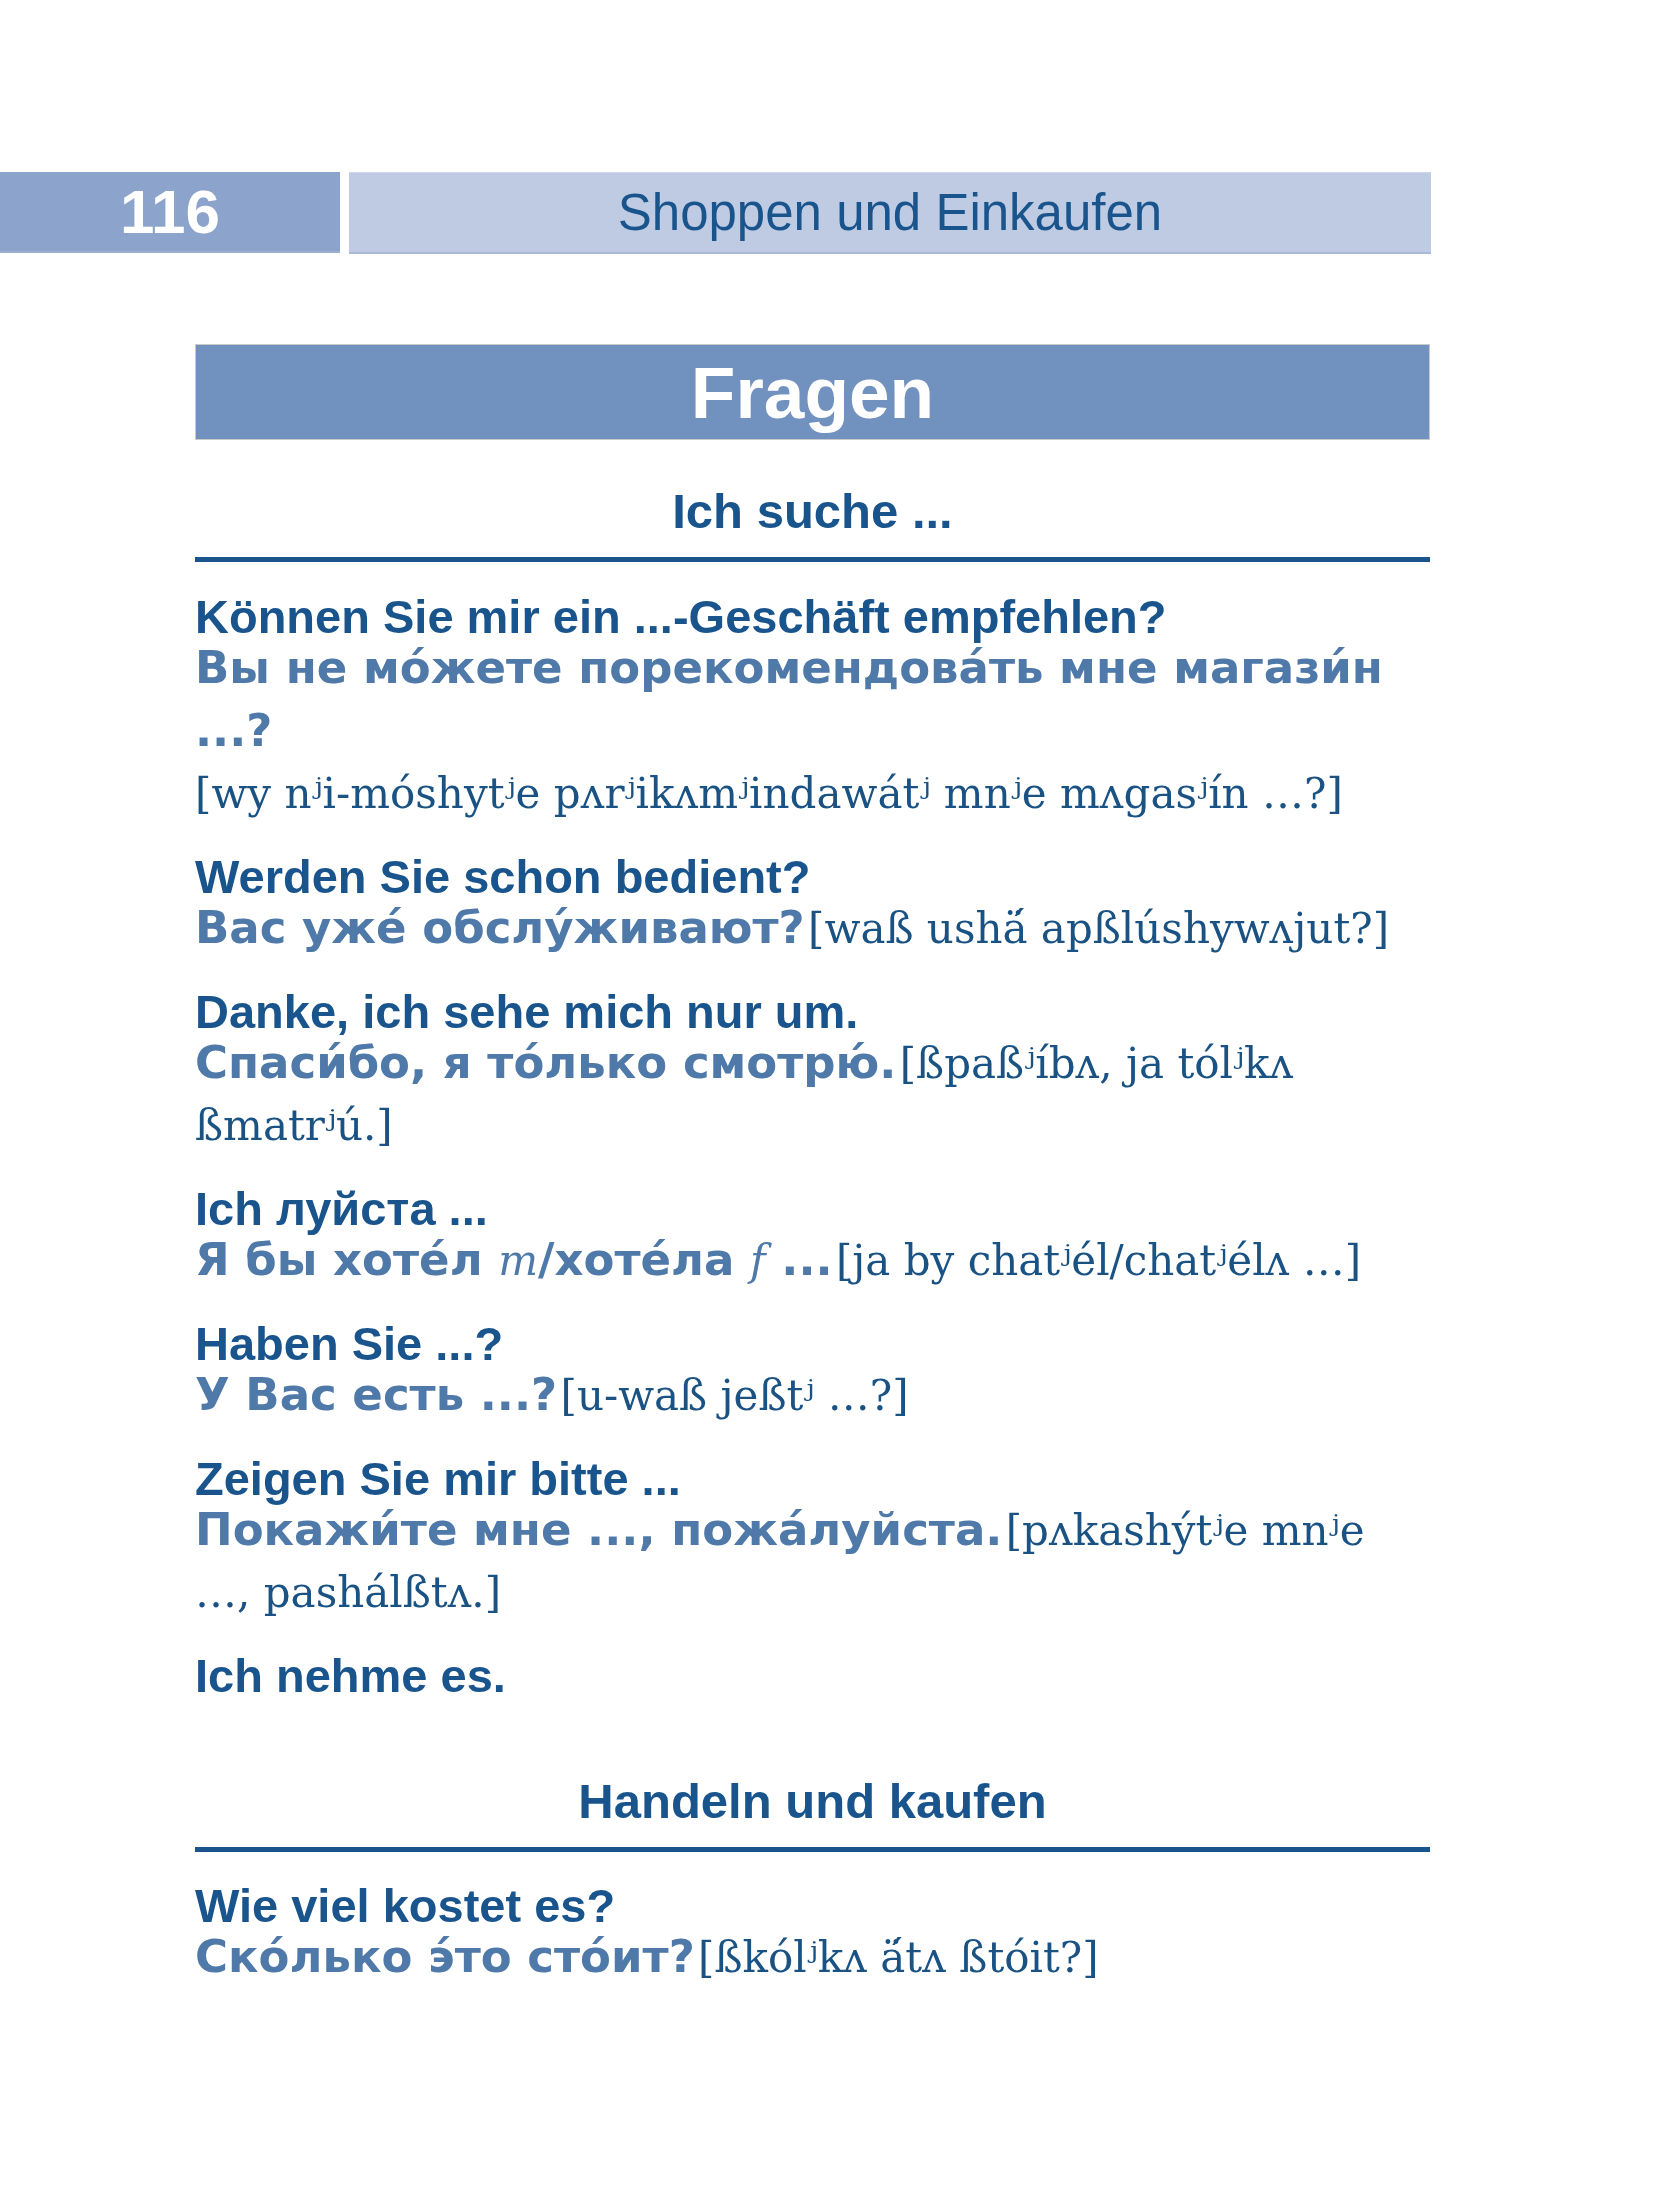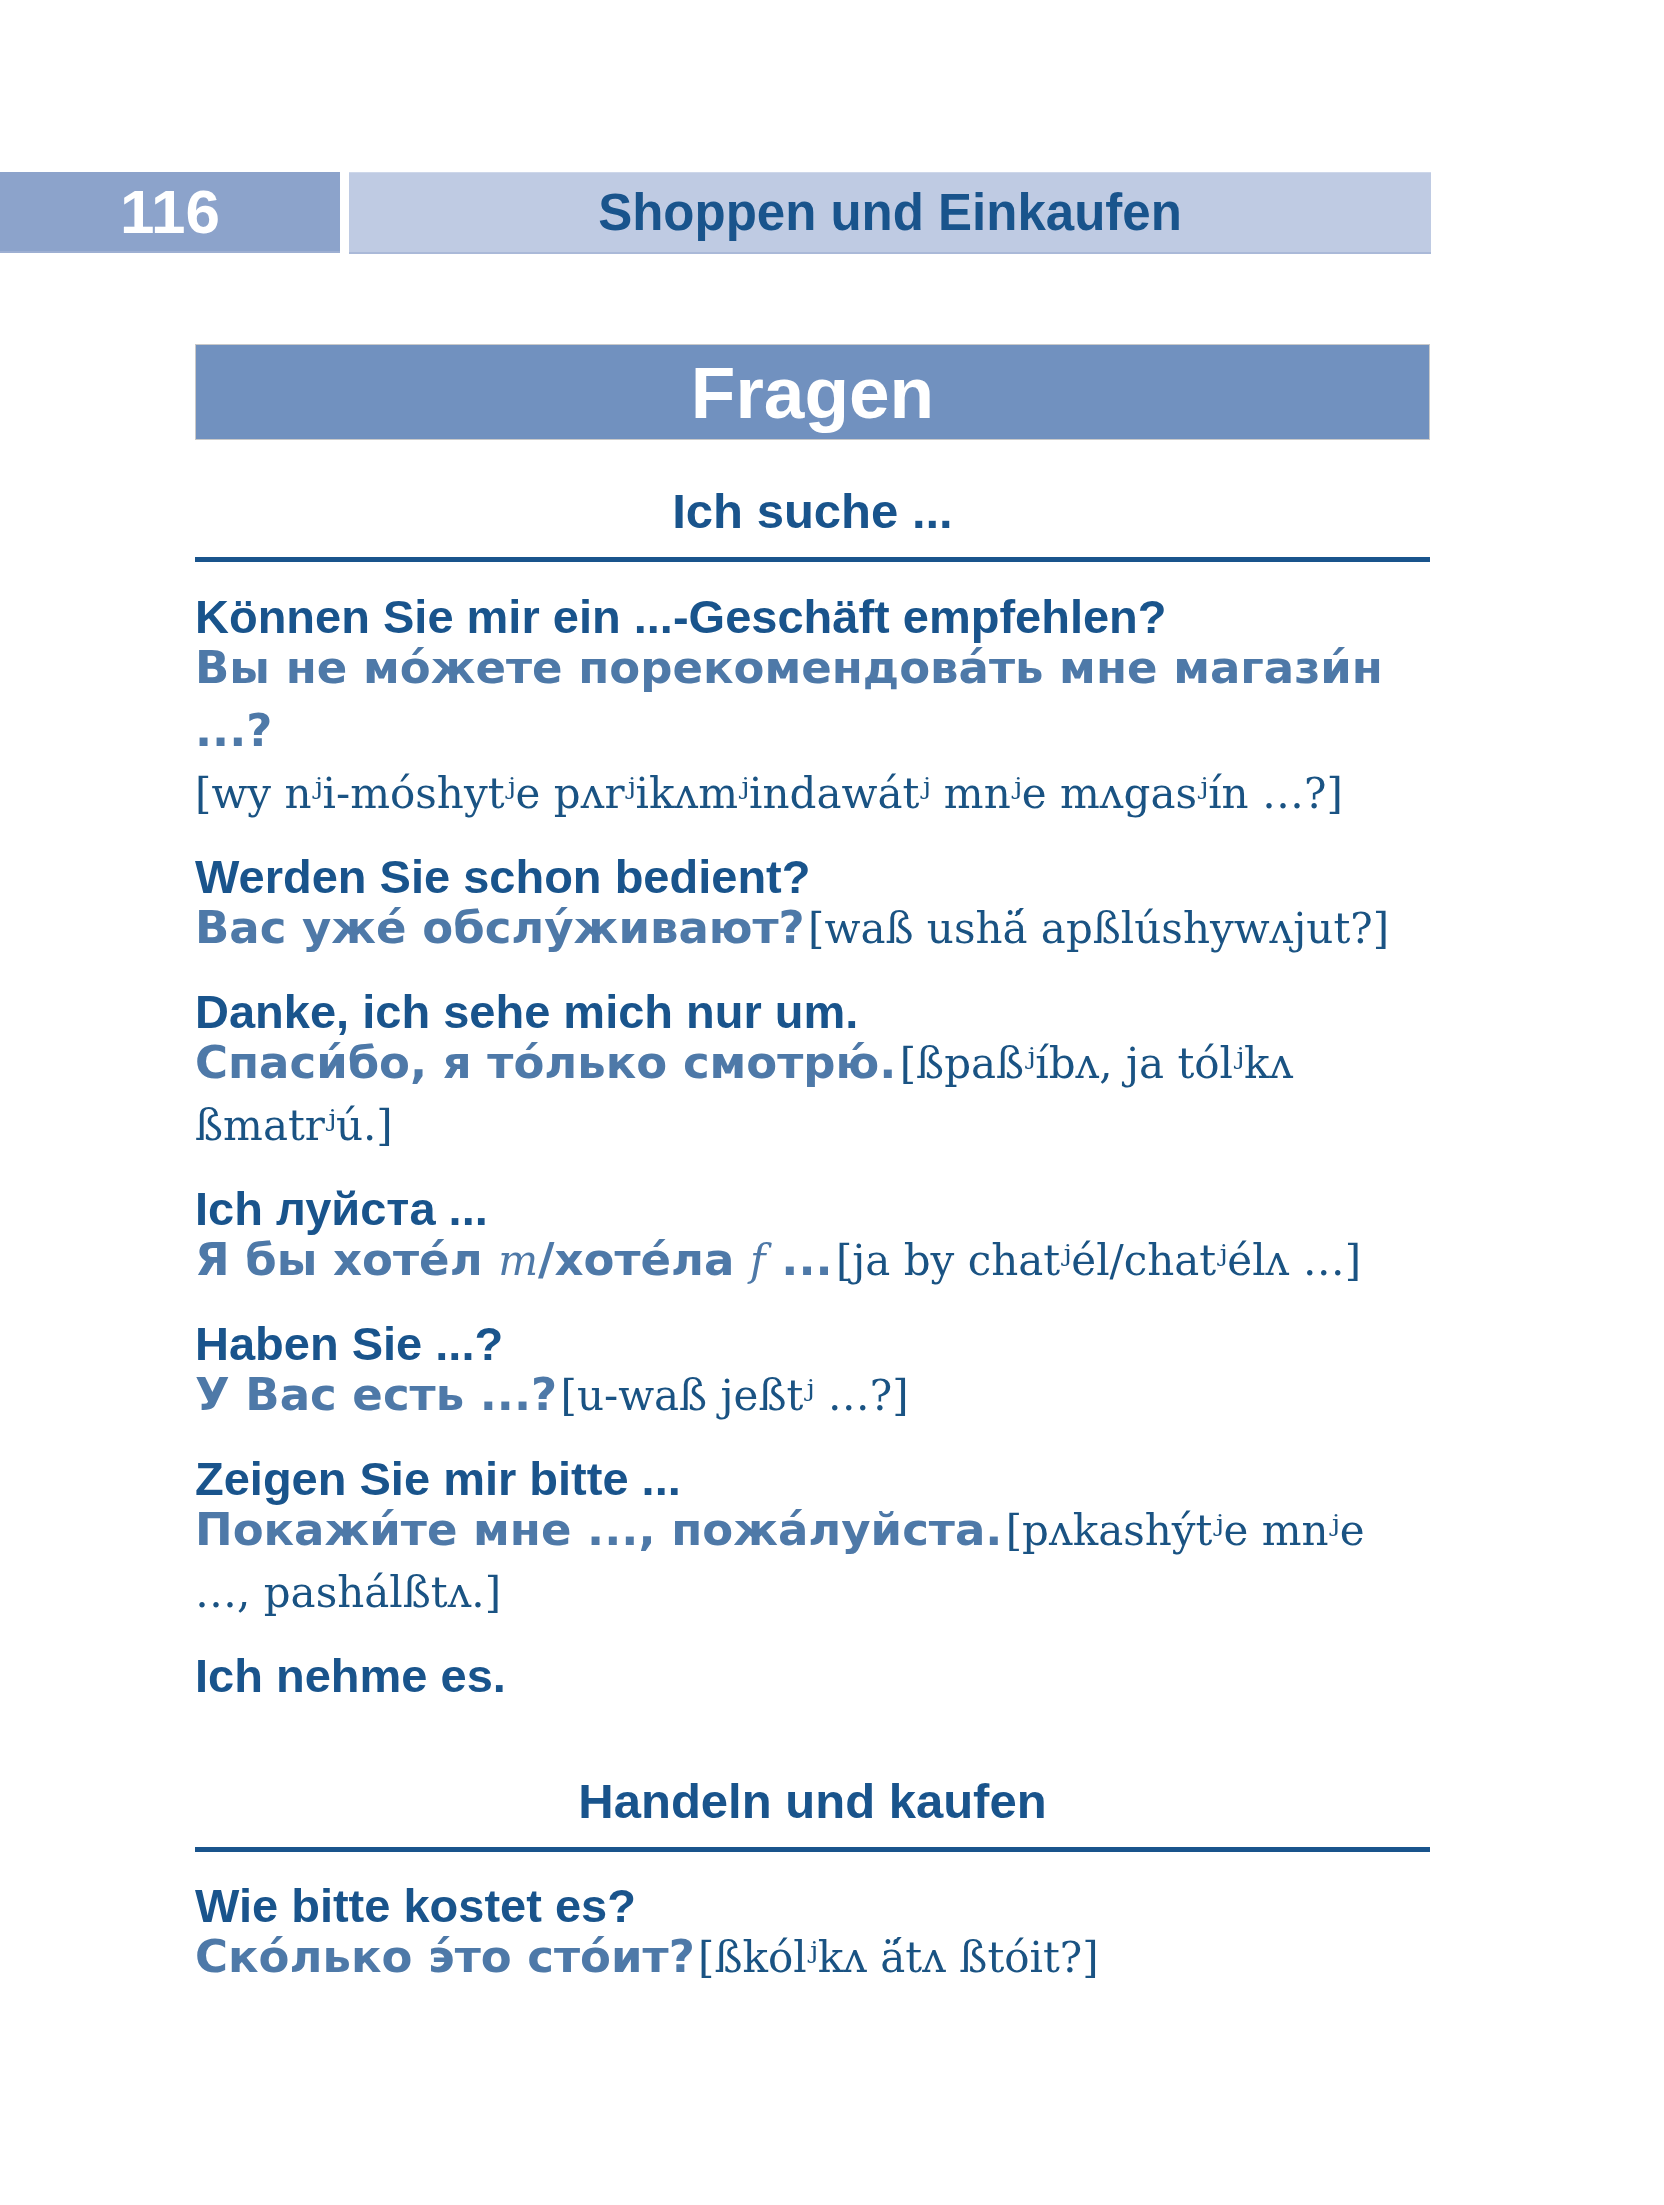--- a/index.html
+++ b/index.html
@@ -27,21 +27,21 @@
   }
   .chapter-band{
     margin-left:9px;
     width:1082px;height:79px;
     background:var(--chapter-band,#bfcbe3);
     border-bottom:2.2px solid #aab9d8;
     border-top:1.5px solid #cdd7ea;
     display:flex;align-items:center;justify-content:center;
   }
   .chapter-band span{
-    color:var(--ink,#19548c);font-weight:bold;font-size:51px;line-height:1;
+    color:var(--ink,#19548c);font-weight:normal;font-size:51px;line-height:1;
   }
   
   .title-band{
     margin:93px 0 0 195px;
     width:1235px;height:96px;
     background:var(--title-band,#7191bf);
     border:1.5px solid #c9c9c9;
     box-sizing:border-box;
     display:flex;align-items:center;justify-content:center;
   }
@@ -161,21 +161,21 @@
 
       <article class="entry">
         <p class="de">Ich nehme es.</p>
       </article>
     </section>
 
     <section class="section">
       <h2 class="section-heading">Handeln und kaufen</h2>
 
       <article class="entry">
-        <p class="de">Wie bitte kostet es?</p>
+        <p class="de">Wie viel kostet es?</p>
         <p>
           <span class="ru">Ско́лько э́то сто́ит?</span>
           <span class="tr">[ßkólʲkʌ ä́tʌ ßtóit?]</span>
         </p>
       </article>
 
 
     </section>
 
   </main>

